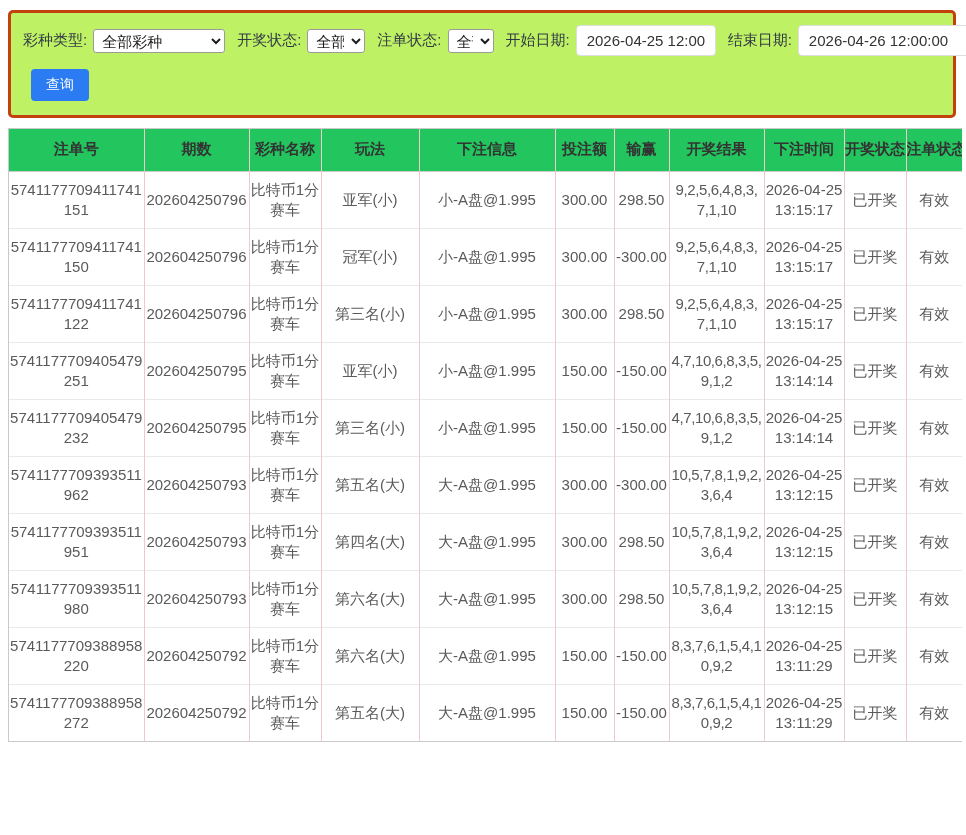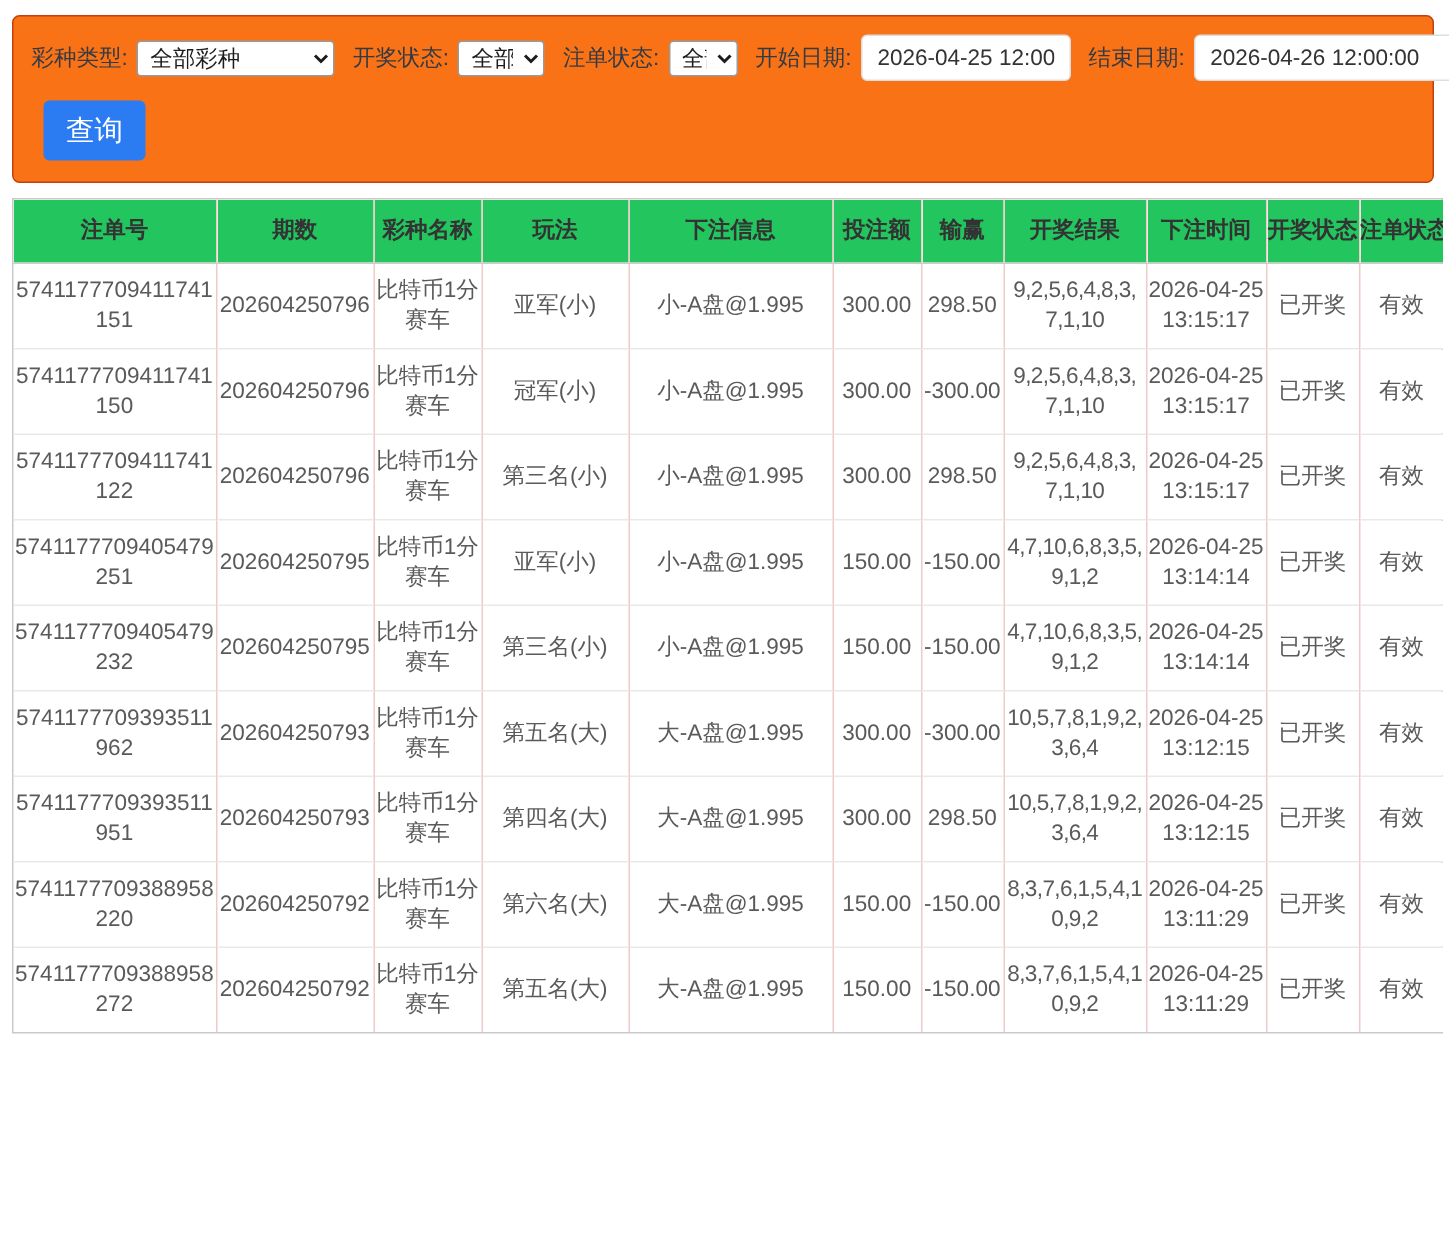--- a/index.html
+++ b/index.html
@@ -3,22 +3,22 @@
 <meta charset="utf-8">
 <style>
   * { margin: 0; padding: 0; box-sizing: border-box; }
   html, body { width: 966px; height: 835px; overflow: hidden; background: #fff;
     font-family: "Liberation Sans", "DejaVu Sans", sans-serif; }
 
   
   .filter-panel {
     margin: 10px 10px 0 8px;
     width: 948px;
-    background: #f97316;
-    border: 1px solid #c2410c;
+    background: #bef264;
+    border: 3px solid #c2410c;
     border-radius: 5px;
     padding: 12px 10px 14px 12px;
   }
   .filter-row { display: flex; align-items: center; flex-wrap: nowrap; }
   .filter-label { font-size: 15px; color: #333a45; margin-right: 6px; white-space: nowrap; }
   .filter-group { display: flex; align-items: center; margin-right: 12px; }
   select {
     height: 24px; font-size: 15px; color: #1c1c1c;
     background: #fff; border: 1px solid #9a9a9a; border-radius: 3px;
     padding: 2px 4px; outline: none;
@@ -30,21 +30,21 @@
   input[type="text"] {
     height: 31px; font-size: 15px; color: #333;
     background: #fff; border: 1px solid #ddd; border-radius: 4px;
     padding: 2px 10px; outline: none;
     font-family: "Liberation Sans", "DejaVu Sans", sans-serif;
   }
   .inp-start { width: 140px; }
   .inp-end { width: 205px; }
   .btn-row { margin-top: 13px; margin-left: 8px; }
   .query-btn {
-    background: #2b7bf3; color: #fff; font-size: 19px;
+    background: #2b7bf3; color: #fff; font-size: 14px;
     border: none; border-radius: 4px; padding: 7px 15px; cursor: pointer;
     font-family: "Liberation Sans", "DejaVu Sans", sans-serif;
   }
 
   
   .table-wrap {
     margin: 10px 4px 0 8px;
     width: 954px;
     border: 1px solid #c9c9c9;
   }
@@ -223,20 +223,33 @@
           <td class="k3">第四名(大)</td>
           <td class="k4">大-A盘@1.995</td>
           <td class="k5">300.00</td>
           <td class="k6">298.50</td>
           <td class="k7">10,5,7,8,1,9,2,3,6,4</td>
           <td class="k8">2026-04-25 13:12:15</td>
           <td class="k9">已开奖</td>
           <td class="k10">有效</td>
         </tr>
         <tr>
+          <td class="k0">5741177709393511980</td>
+          <td class="k1">202604250793</td>
+          <td class="k2">比特币1分赛车</td>
+          <td class="k3">第六名(大)</td>
+          <td class="k4">大-A盘@1.995</td>
+          <td class="k5">300.00</td>
+          <td class="k6">298.50</td>
+          <td class="k7">10,5,7,8,1,9,2,3,6,4</td>
+          <td class="k8">2026-04-25 13:12:15</td>
+          <td class="k9">已开奖</td>
+          <td class="k10">有效</td>
+        </tr>
+        <tr>
           <td class="k0">5741177709388958220</td>
           <td class="k1">202604250792</td>
           <td class="k2">比特币1分赛车</td>
           <td class="k3">第六名(大)</td>
           <td class="k4">大-A盘@1.995</td>
           <td class="k5">150.00</td>
           <td class="k6">-150.00</td>
           <td class="k7">8,3,7,6,1,5,4,10,9,2</td>
           <td class="k8">2026-04-25 13:11:29</td>
           <td class="k9">已开奖</td>

